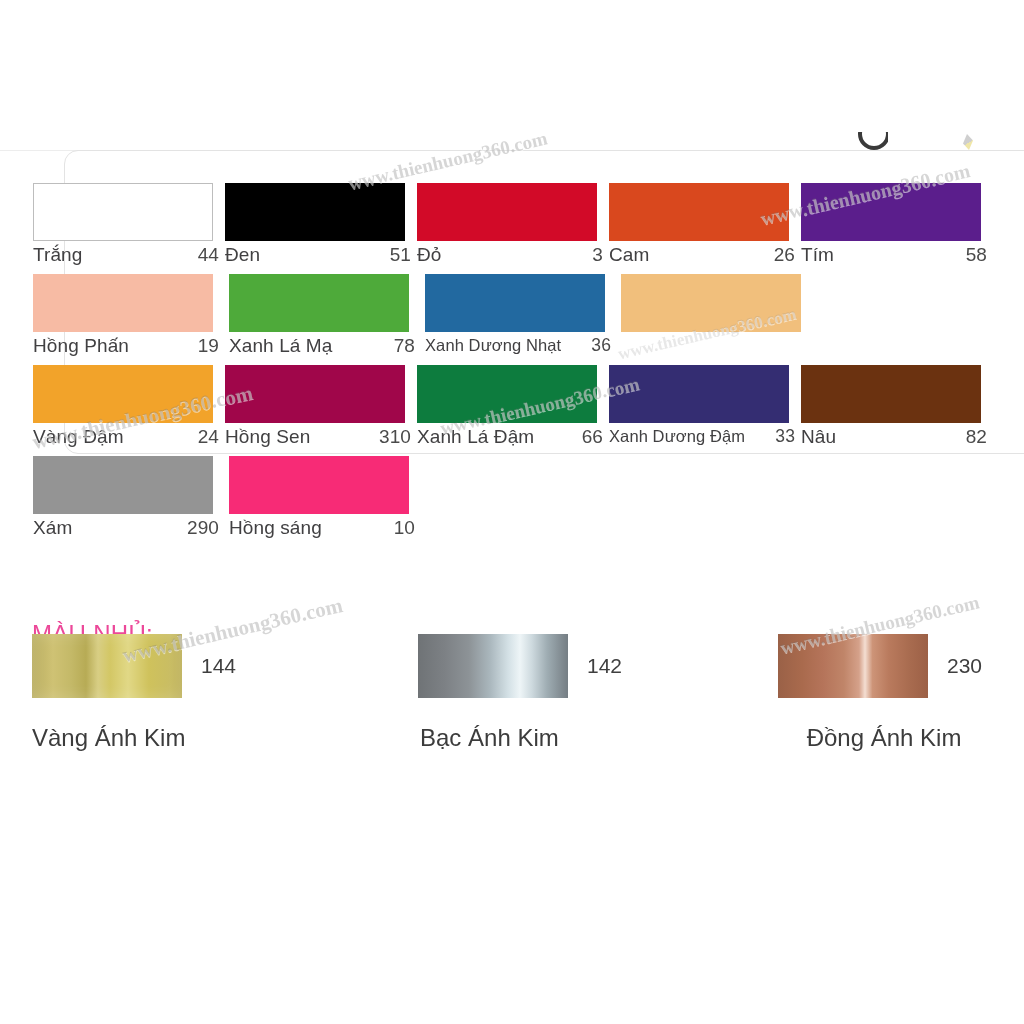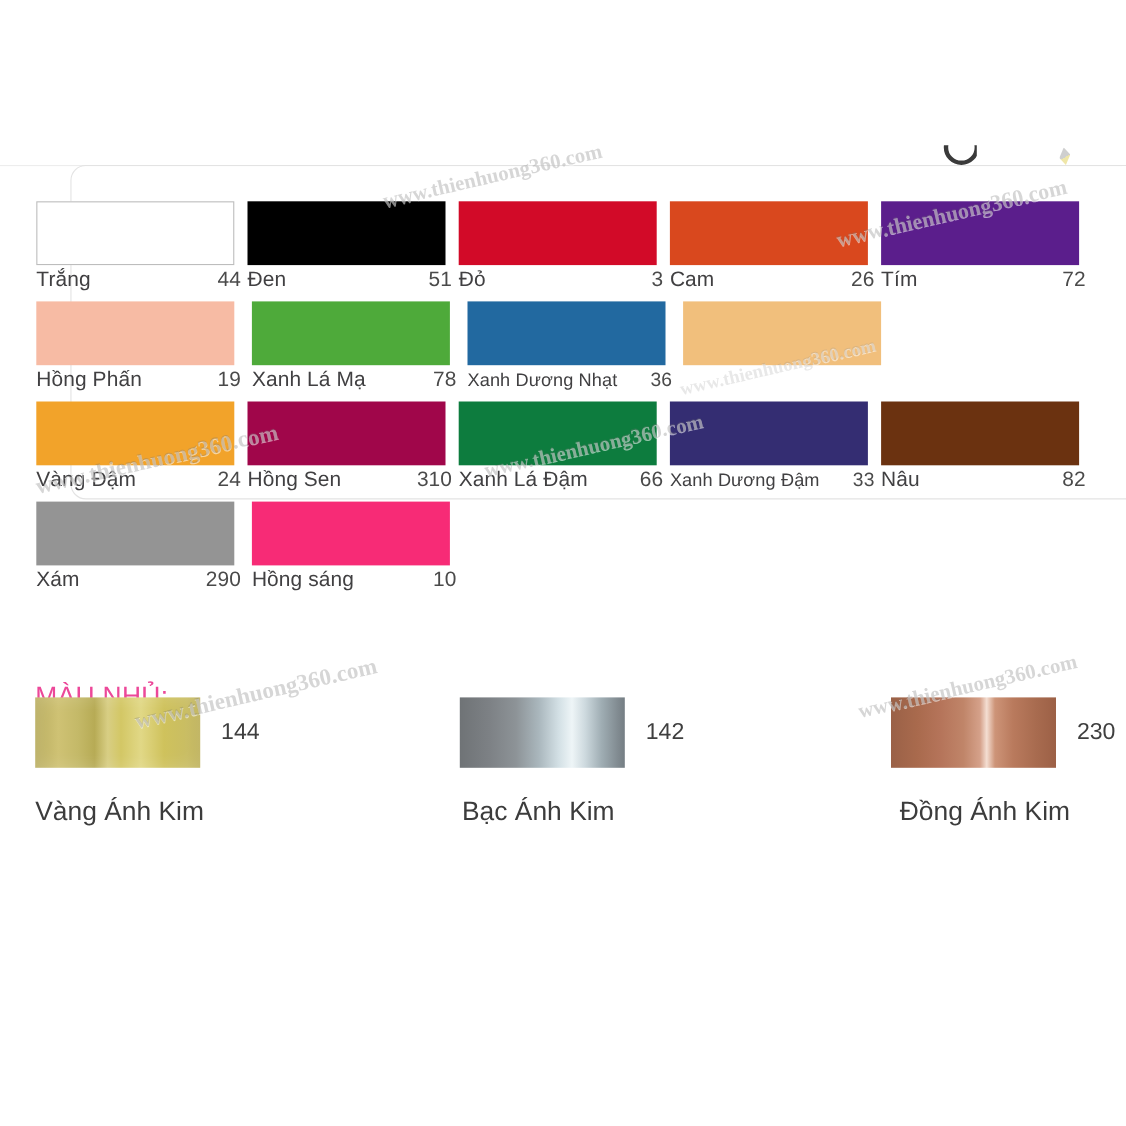--- a/index.html
+++ b/index.html
@@ -115,21 +115,21 @@
     font-size: 21px;
     color: #3f3f3f;
   }
   .metal .mname {
     margin-top: 26px;
     font-size: 24px;
     color: #3c3c3c;
   }
   .metal.gold { left: 0px; }
   .metal.silver { left: 386px; }
-  .metal.copper { left: 778px; }
+  .metal.copper { left: 746px; text-align: center; }
   .metal.copper .mname { margin-left: 8px; }
   .metal.silver .mname { margin-left: 2px; }
 
   .sw-gold {
     background:
       linear-gradient(90deg,
         #b9ad5f 0%, #cfc274 14%, #c4b968 26%,
         #b7ab55 36%, #d8ce84 44%,
         #d3c765 52%, #e1d886 64%, #cfc25c 78%, #c9bd63 92%, #bdb058 100%);
     box-shadow: inset 0 0 16px rgba(255,255,255,.18);
@@ -202,21 +202,21 @@
           <span class="nm">Cam</span>
           <span class="sp"></span>
           <span class="cd">26</span>
         </div>
       </div>
       <div class="cell">
         <div class="swatch" style="background:#5B1E8C"></div>
         <div class="caption">
           <span class="nm">Tím</span>
           <span class="sp"></span>
-          <span class="cd">72</span>
+          <span class="cd">58</span>
         </div>
       </div>
     </div>
 
     <div class="row">
       <div class="cell">
         <div class="swatch" style="background:#F7BBA4"></div>
         <div class="caption">
           <span class="nm">Hồng Phấn</span>
           <span class="sp"></span>

